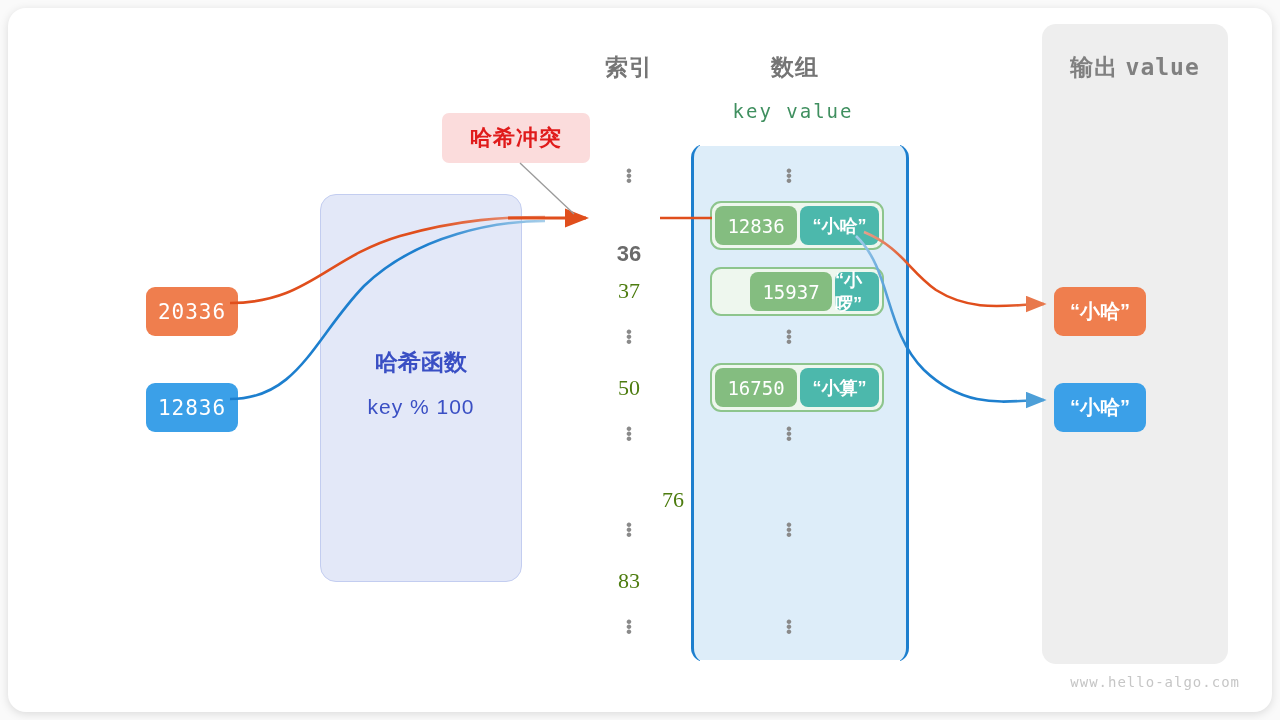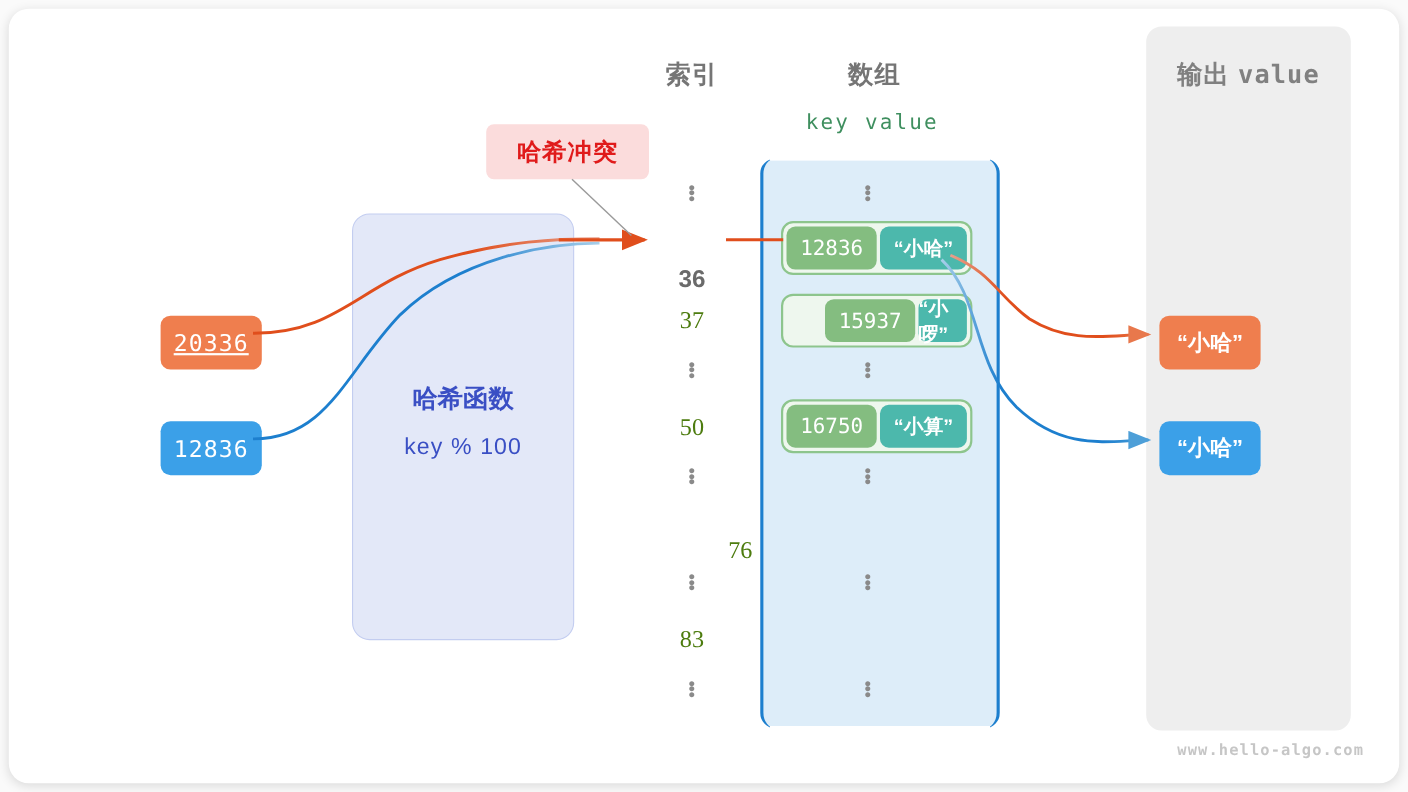--- a/index.html
+++ b/index.html
@@ -64,21 +64,21 @@
   }
 
   
   .chip{
     position:absolute;border-radius:9px;
     display:flex;align-items:center;justify-content:center;
     color:#ffffff;font-size:21px;
     font-family:"DejaVu Sans Mono","Liberation Mono",monospace;
     letter-spacing:1px;
   }
-  .chip.orange{background:#ef7e4e;text-decoration:underline;}
+  .chip.orange{background:#ef7e4e;}
   .chip.blue{background:#3ba0e8;}
   #in-0{left:138px;top:279px;width:92px;height:49px;}
   #in-1{left:138px;top:375px;width:92px;height:49px;}
   
   .vchip{
     position:absolute;border-radius:9px;width:92px;height:49px;
     display:flex;align-items:center;justify-content:center;
     color:#ffffff;font-size:20px;font-weight:bold;
   }
   .vchip.orange{background:#ef7e4e;}
@@ -130,21 +130,21 @@
   }
   .entry .vbox{
     flex:1;height:100%;margin-left:3px;background:#4cb8ac;border-radius:8px;
     display:flex;align-items:center;justify-content:center;
     color:#ffffff;font-size:18px;font-weight:bold;
   }
 
   #watermark{
     position:absolute;right:32px;bottom:22px;
     font-family:"DejaVu Sans Mono","Liberation Mono",monospace;
-    font-size:14px;color:#c6c6c6;letter-spacing:1px;font-weight:bold;
+    font-size:14px;color:#c6c6c6;letter-spacing:1px;
   }
   svg.overlay{position:absolute;left:0;top:0;width:1264px;height:704px;pointer-events:none;}
 </style>
 </head>
 <body>
 
 <div id="card">
   <div class="stage">
 
 

